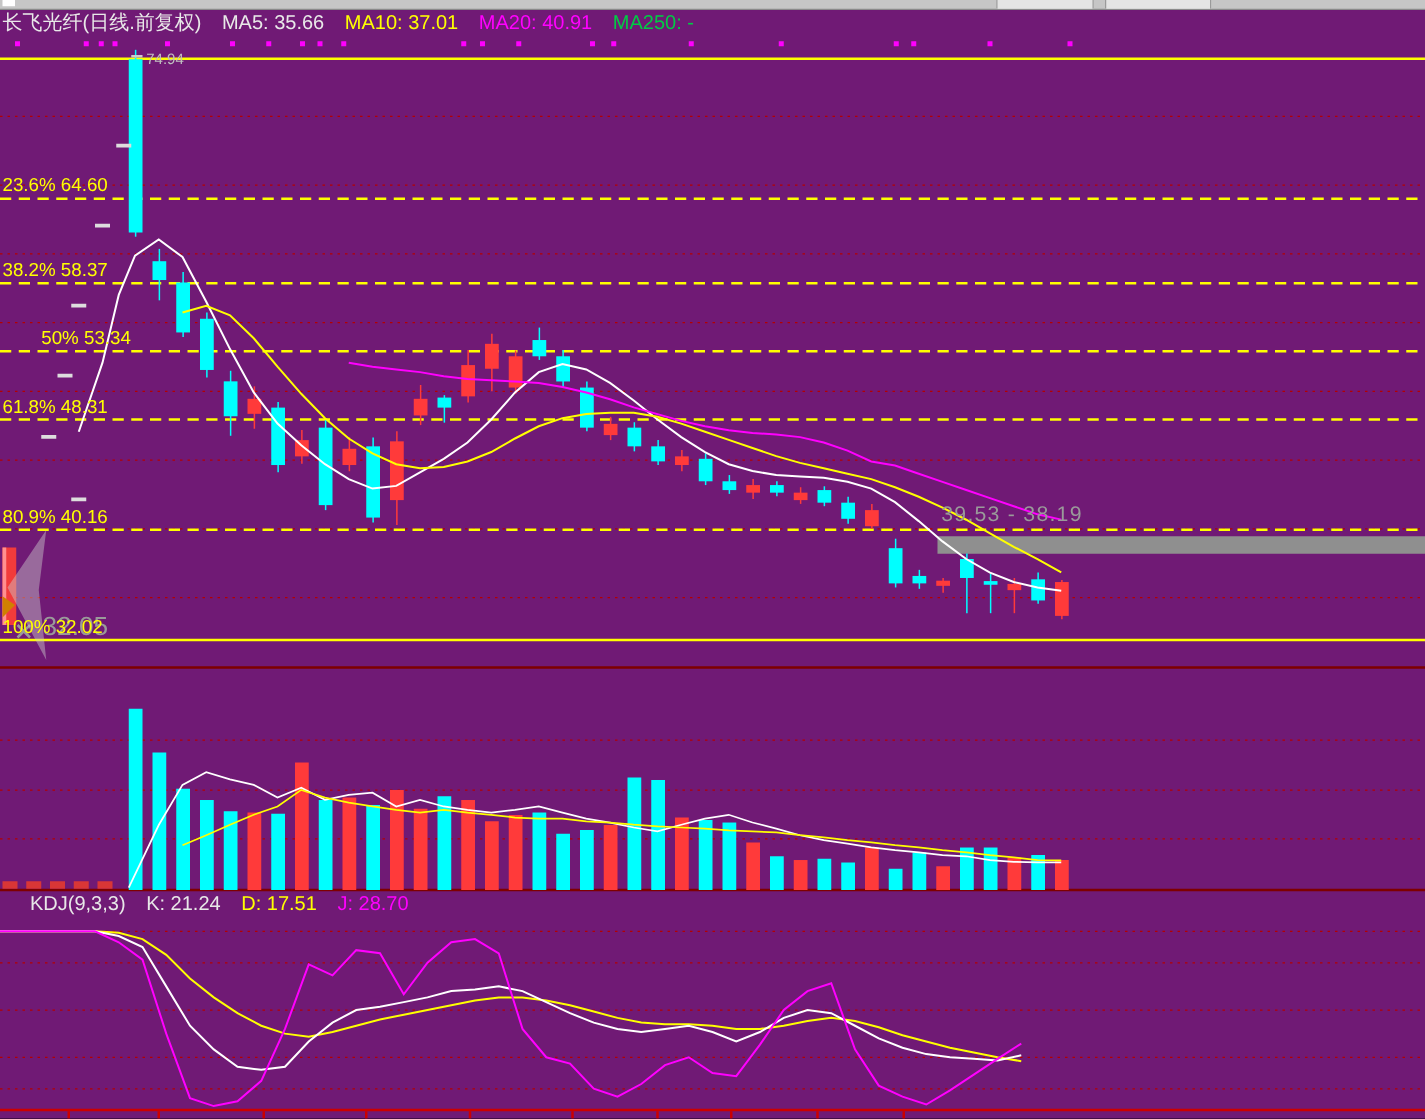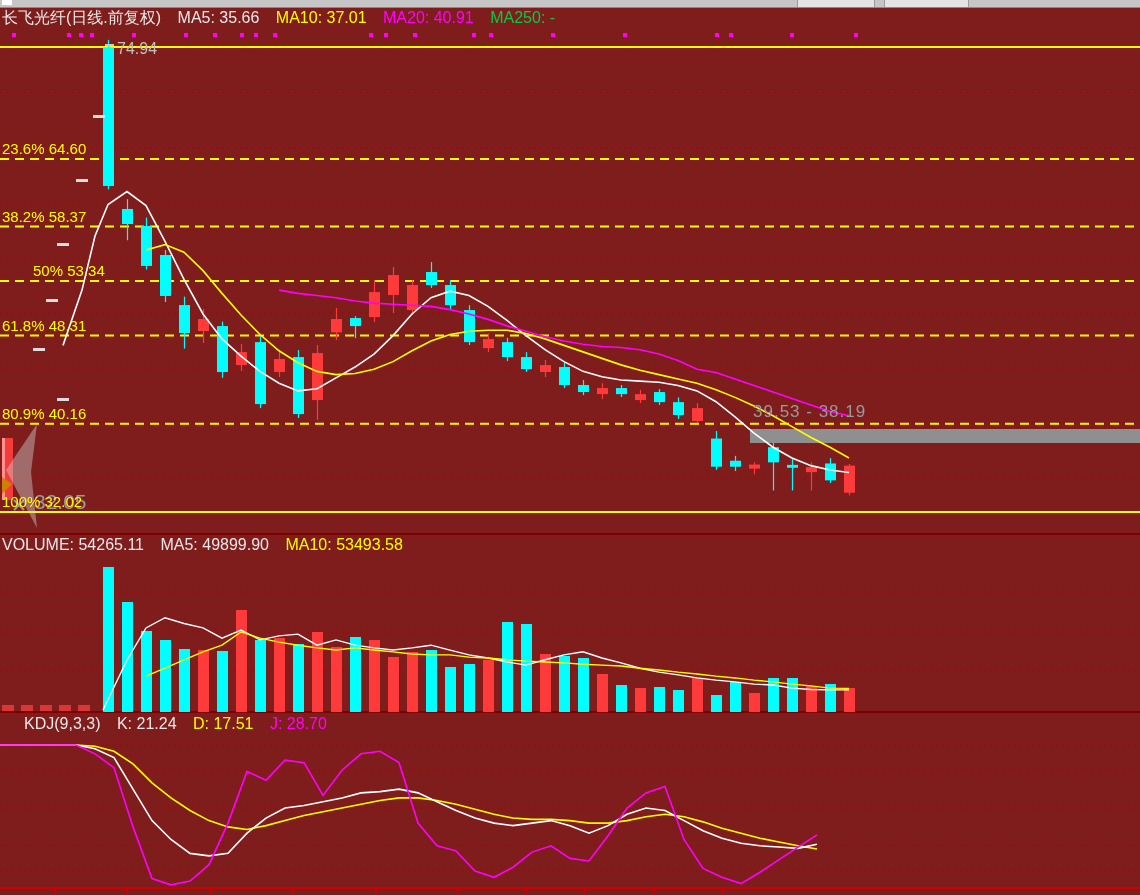--- a/index.html
+++ b/index.html
@@ -1,35 +1,35 @@
 <!DOCTYPE html>
 <html><head>
 <meta charset="utf-8">
 <style>
   html,body{margin:0;padding:0;background:#000;}
-  .screen{position:relative;width:1140px;height:895px;background:#7f1d1d;overflow:hidden;
+  .screen{position:relative;width:1140px;height:895px;background:#701a75;overflow:hidden;
           font-family:"Liberation Sans",sans-serif;}
   #chart{position:absolute;left:0;top:0;}
   .top-strip{position:absolute;left:0;top:0;width:1140px;height:7px;background:#c6c6c6;
              border-bottom:1px solid #8a8a8a;}
   .top-strip .seg{position:absolute;top:0;height:7px;background:#e4e4e4;border-left:1px solid #9a9a9a;border-right:1px solid #9a9a9a;}
   .seg1{left:797px;width:76px;}
   .seg2{left:884px;width:83px;}
   .corner-box{position:absolute;left:2px;top:0;width:10px;height:5px;background:#fff;}
   .hdr{position:absolute;left:2px;font-size:16px;white-space:nowrap;letter-spacing:0;}
   .hdr span{margin-right:12px;}
   .hdr-price{top:8px;}
   .hdr-vol{top:536px;}
   .hdr-kdj{top:715px;margin-left:22px;}
   .t-white{color:#e8e8e8;}
   .t-yellow{color:#ffff00;}
   .t-magenta{color:#ff00ff;}
   .t-green{color:#00cc44;}
   .fib-label{position:absolute;left:2px;font-size:15px;color:#ffff00;white-space:nowrap;}
-  .lbl-high{position:absolute;left:117px;top:40px;font-size:16px;color:#c0c0c0;}
+  .lbl-high{position:absolute;left:117px;top:40px;font-size:12px;color:#c0c0c0;}
   .lbl-low{position:absolute;left:34px;top:490px;font-size:21px;color:#9a9a9a;}
   .lbl-gap{position:absolute;left:753px;top:402px;font-size:17px;color:#9a9a9a;letter-spacing:1px;}
   .overlay{pointer-events:none;}
 </style>
 </head>
 <body>
 
 <div class="screen">
 
   <svg id="chart" width="1140" height="895">
@@ -256,25 +256,20 @@
   <div class="lbl-low overlay">32.05</div>
   <div class="fib-label overlay" style="top: 140.025px;">23.6% 64.60</div>
   <div class="fib-label overlay" style="top: 207.521px;">38.2% 58.37</div>
   <div class="fib-label overlay" style="top: 262.017px; margin-left: 31px;">50% 53.34</div>
   <div class="fib-label overlay" style="top: 316.512px;">61.8% 48.31</div>
   <div class="fib-label overlay" style="top: 404.81px; text-align: center;">80.9% 40.16</div>
   <div class="fib-label overlay" style="top: 493px;">100% 32.02</div>
   <div class="lbl-high overlay">74.94</div>
   <div class="lbl-gap overlay">39.53 - 38.19</div>
 
-  <div class="hdr hdr-vol overlay">
-    <span class="t-white">VOLUME: 54265.11</span>
-    <span class="t-white">MA5: 49899.90</span>
-    <span class="t-yellow">MA10: 53493.58</span>
-  </div>
 
   <div class="hdr hdr-kdj overlay">
     <span class="t-white">KDJ(9,3,3)</span>
     <span class="t-white">K: 21.24</span>
     <span class="t-yellow">D: 17.51</span>
     <span class="t-magenta">J: 28.70</span>
   </div>
 
 </div>
 

